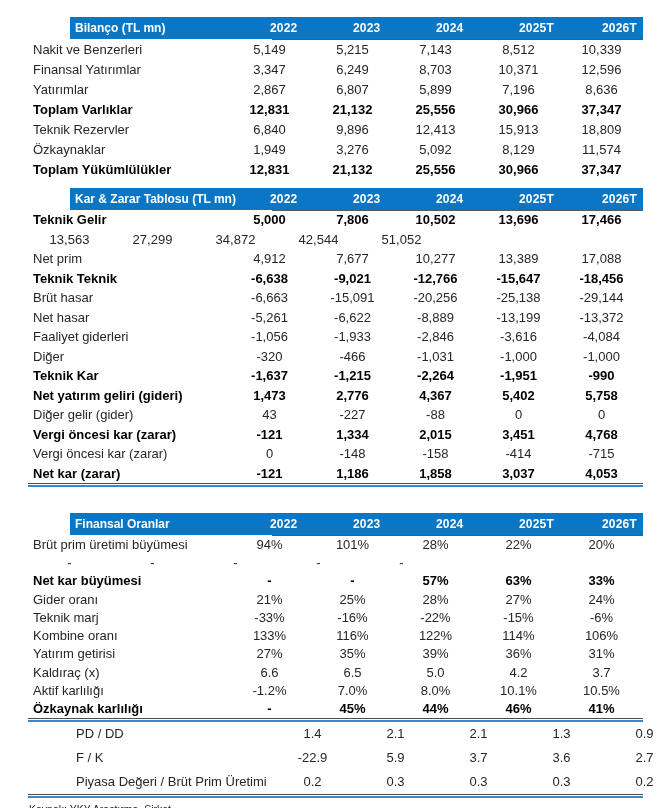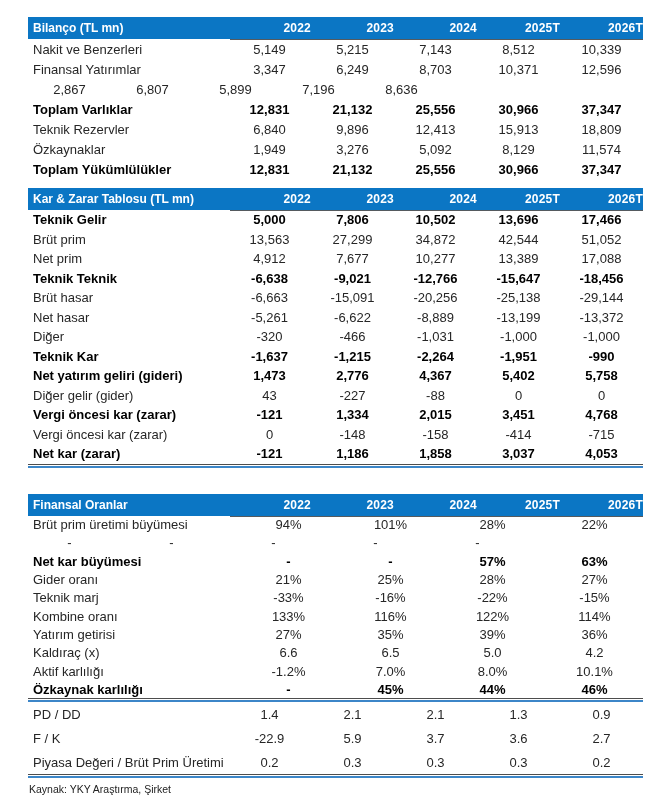--- a/index.html
+++ b/index.html
@@ -7,36 +7,37 @@
     width:661px;height:808px;overflow:hidden;
     font-family:"Liberation Sans","DejaVu Sans",sans-serif;
     -webkit-font-smoothing:antialiased;
   }
   #sheet{position:relative;width:615px;margin:17px 18px 0 28px;}
   
   .band{
     display:flex;align-items:center;height:22px;
     background:#0b76c4;color:#ffffff;font-weight:bold;font-size:12px;
     position:relative;
+    margin-left:42px;
   }
   .band .band-title{flex:0 0 200px;padding-left:5px;box-sizing:border-box;}
-  .band .band-year{flex:0 0 83px;text-align:right;letter-spacing:.2px;}
+  .band .band-year{flex:0 0 83px;text-align:left;letter-spacing:.2px;}
   .band .band-underline{
     position:absolute;left:202px;right:0;bottom:-1px;height:1px;background:#555a5e;
   }
   
   .row{display:flex;align-items:center;font-size:13px;color:#262626;}
   .row .lbl{flex:0 0 200px;padding-left:5px;box-sizing:border-box;
             white-space:nowrap;overflow:hidden;}
   .row .val{flex:0 0 83px;text-align:center;}
   .row.bold{font-weight:bold;color:#000;}
   .s0 .row{height:20px;}
   .s1 .row{height:19.5px;}
-  .s2 .row{height:18.3px;gap:19px;}
-  .s3 .row{height:24px;}
+  .s2 .row{height:18.3px;}
+  .s3 .row{height:24px;margin-left:43px;}
   .gap-before-s1{height:9px;}
   .gap-before-s2{height:26px;}
   
   .section-rule{
     height:1px;background:transparent;
     border-top:1px solid #4d4d4d;
     border-bottom:2px solid #3c86c8;
     box-sizing:content-box;
   }
   .footer-note{
@@ -71,20 +72,21 @@
   <div class="row">
     <div class="lbl">Finansal Yatırımlar</div>
   <div class="val">3,347</div>
           <div class="val">6,249</div>
           <div class="val">8,703</div>
           <div class="val">10,371</div>
           <div class="val">12,596</div>
         </div>
 
   <div class="row">
+    <div class="lbl">Yatırımlar</div>
   <div class="val">2,867</div>
           <div class="val">6,807</div>
           <div class="val">5,899</div>
           <div class="val">7,196</div>
           <div class="val">8,636</div>
         </div>
 
   <div class="row bold">
     <div class="lbl">Toplam Varlıklar</div>
   <div class="val">12,831</div>
@@ -136,21 +138,20 @@
   <div class="row bold">
     <div class="lbl">Teknik Gelir</div>
   <div class="val">5,000</div>
           <div class="val">7,806</div>
           <div class="val">10,502</div>
           <div class="val">13,696</div>
           <div class="val">17,466</div>
         </div>
 
   <div class="row">
-    <div class="lbl">Brüt prim</div>
   <div class="val">13,563</div>
           <div class="val">27,299</div>
           <div class="val">34,872</div>
           <div class="val">42,544</div>
           <div class="val">51,052</div>
         </div>
 
   <div class="row">
     <div class="lbl">Net prim</div>
   <div class="val">4,912</div>
@@ -180,20 +181,28 @@
 
   <div class="row">
     <div class="lbl">Net hasar</div>
   <div class="val">-5,261</div>
           <div class="val">-6,622</div>
           <div class="val">-8,889</div>
           <div class="val">-13,199</div>
           <div class="val">-13,372</div>
         </div>
 
+  <div class="row">
+    <div class="lbl">Faaliyet giderleri</div>
+  <div class="val">-1,056</div>
+          <div class="val">-1,933</div>
+          <div class="val">-2,846</div>
+          <div class="val">-3,616</div>
+          <div class="val">-4,084</div>
+        </div>
 
   <div class="row">
     <div class="lbl">Diğer</div>
   <div class="val">-320</div>
           <div class="val">-466</div>
           <div class="val">-1,031</div>
           <div class="val">-1,000</div>
           <div class="val">-1,000</div>
         </div>
 

